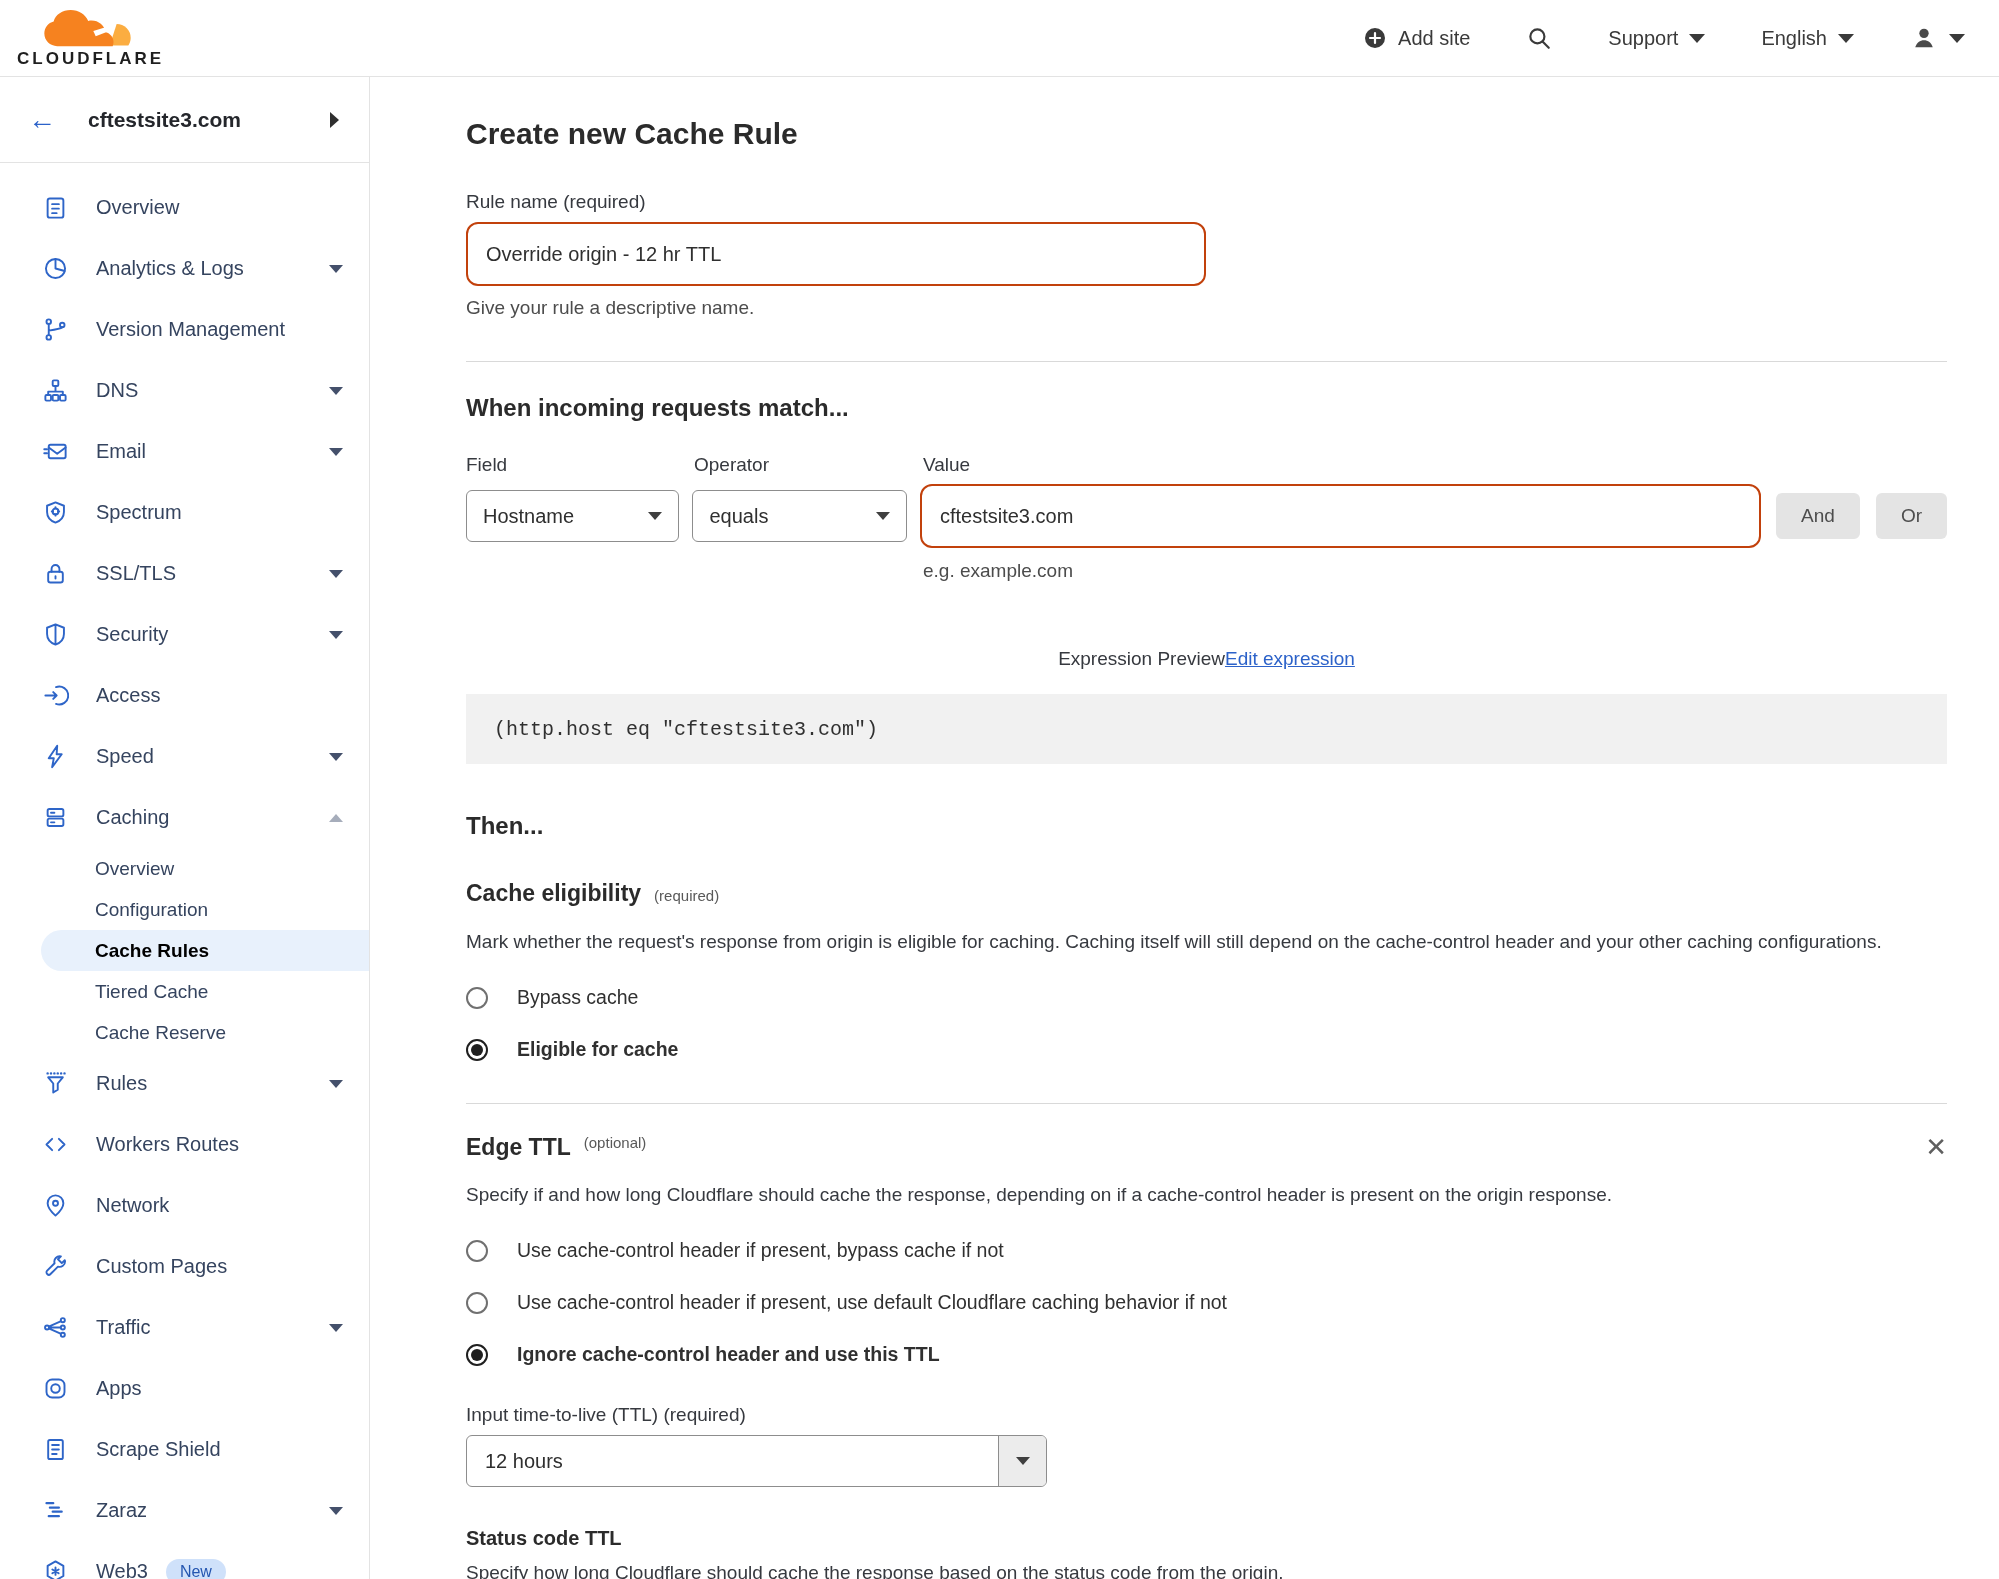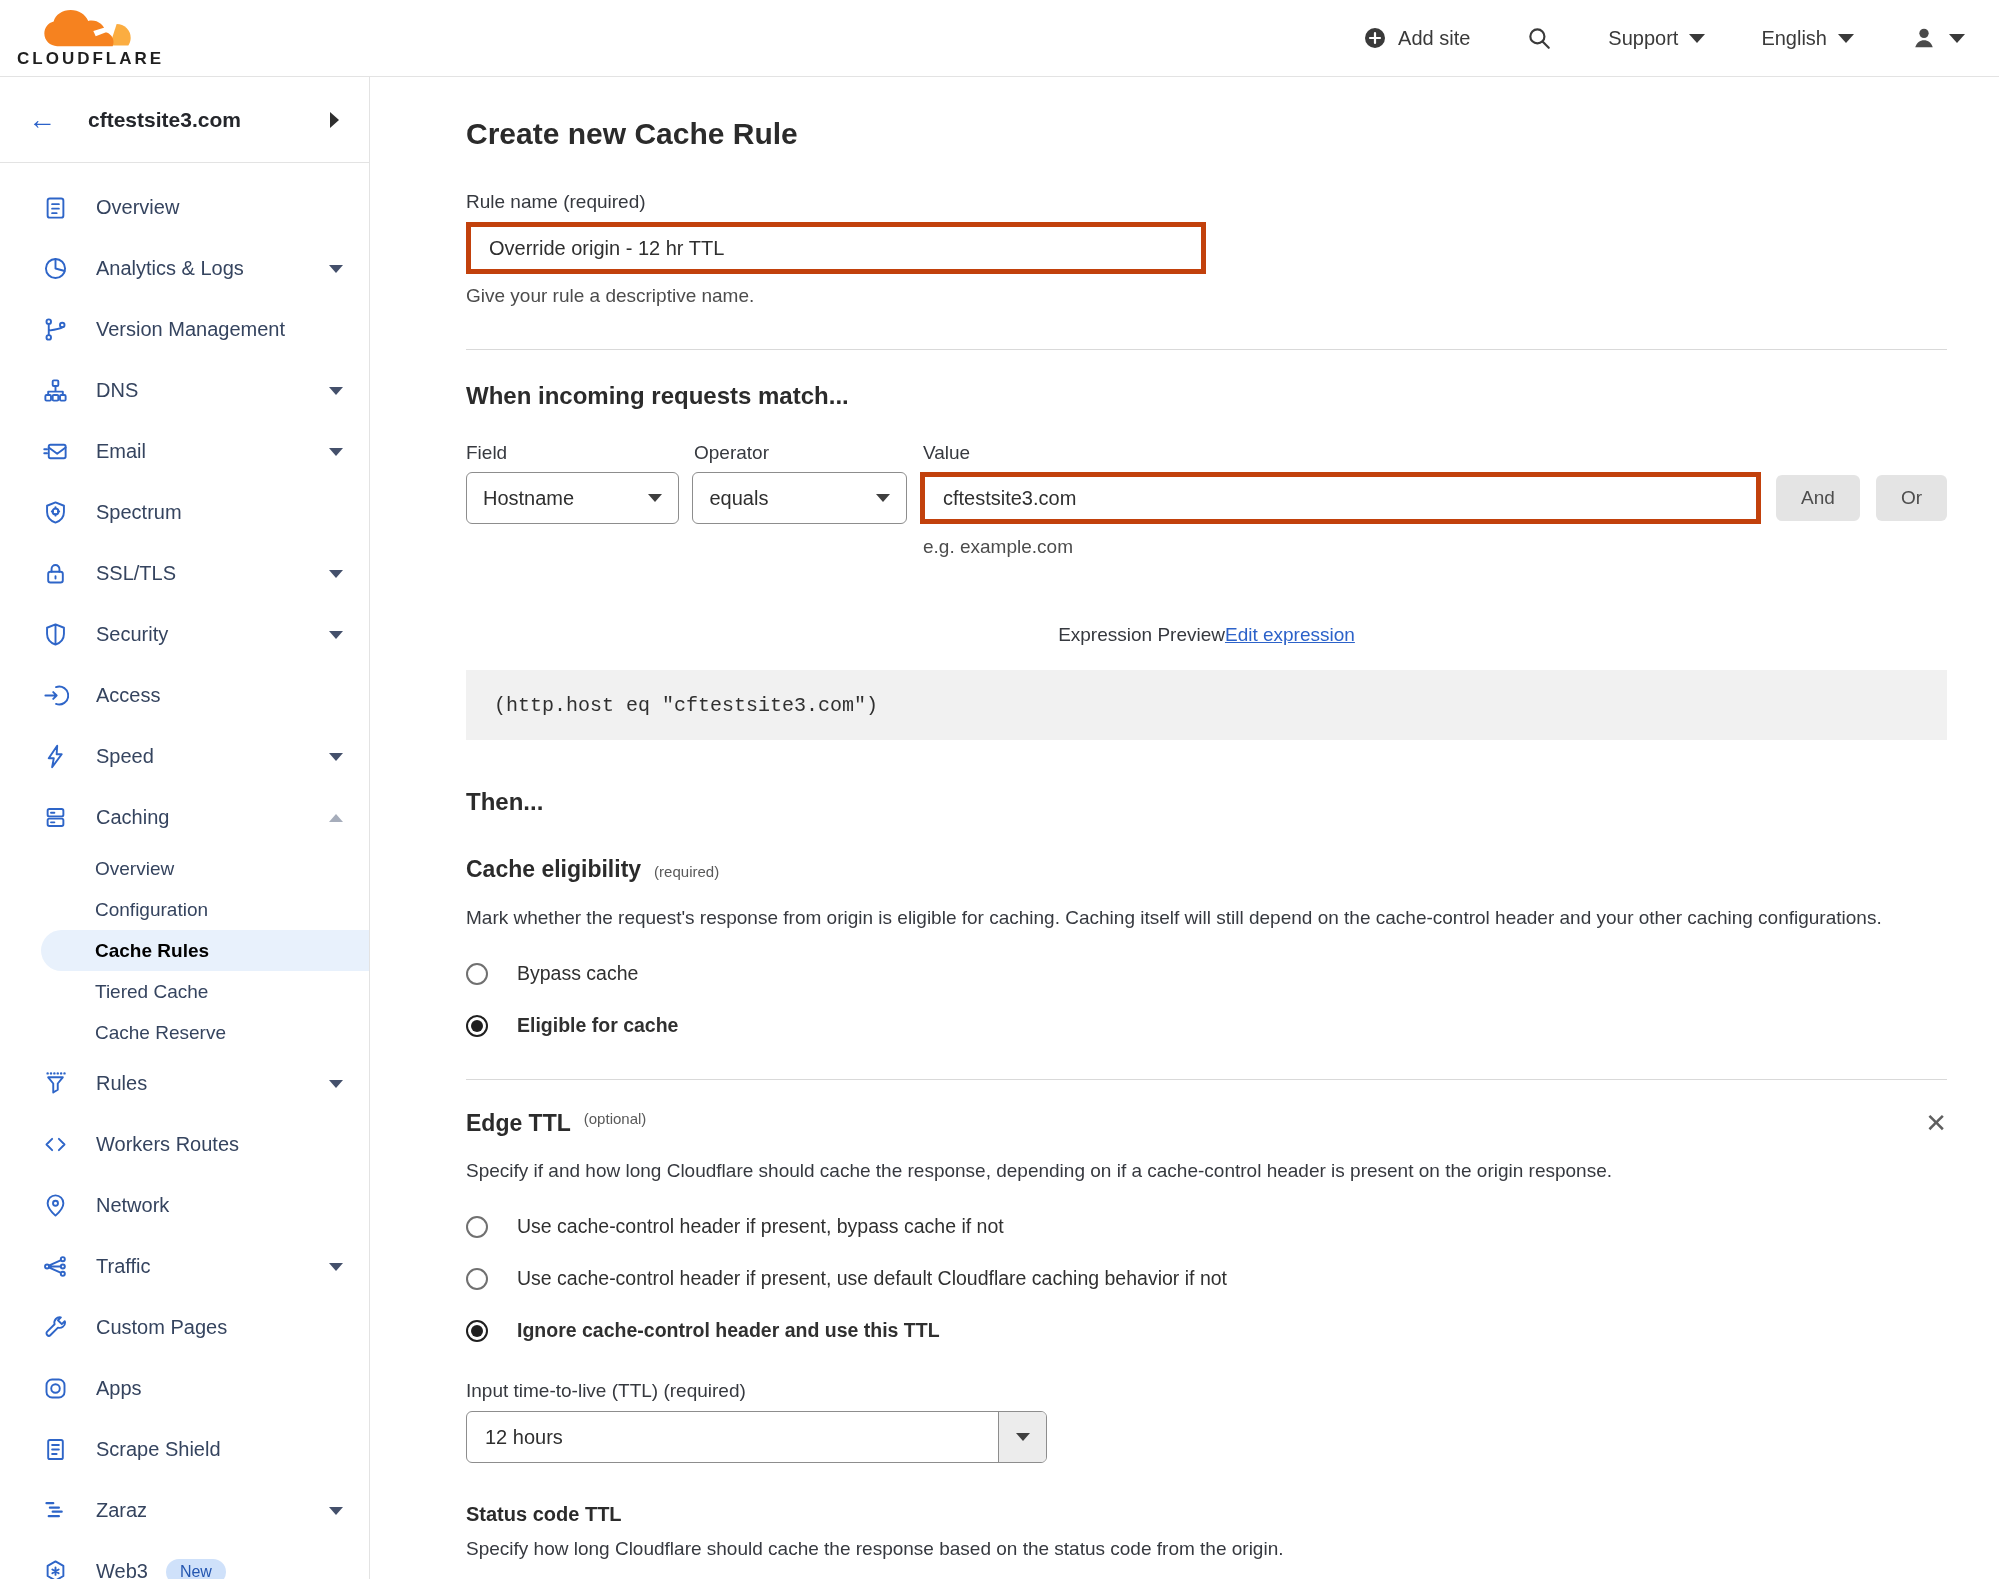--- a/index.html
+++ b/index.html
@@ -30,21 +30,21 @@
   .nav-caret{margin-left:auto;width:0;height:0;border-left:7px solid transparent;border-right:7px solid transparent;border-top:8px solid #44506b;}
   .nav-caret-up{margin-left:auto;width:0;height:0;border-left:7px solid transparent;border-right:7px solid transparent;border-bottom:8px solid #a6adbb;}
   .sub-item{height:41px;display:flex;align-items:center;margin-left:41px;padding-left:54px;
     font-size:19px;color:#35445f;border-radius:22px 0 0 22px;cursor:pointer;}
   .sub-item.selected{background:#e8f1fc;color:#000000;font-weight:bold;}
   .badge{margin-left:18px;background:#cfe1fa;color:#2456b0;font-size:16px;padding:4px 14px;border-radius:999px;}
   
   .main{flex:1;box-sizing:border-box;padding:40px 52px 0 96px;overflow:hidden;}
   .h1{font-size:30px;font-weight:bold;color:#2b2b2b;margin:0 0 40px 0;}
   .fld-label{font-size:19px;color:#36393f;margin-bottom:9px;}
-  .text-input{width:740px;height:52px;border:5px solid #c2410c;border-radius:0;font-size:20px;
+  .text-input{width:740px;height:64px;border:2px solid #c2410c;border-radius:12px;font-size:20px;
     padding:0 18px;box-sizing:border-box;color:#2f2f2f;outline:none;font-family:inherit;}
   .helper{font-size:19px;color:#4c4c4c;margin-top:11px;}
   .divider{border-top:1px solid #d9d9d9;margin-top:42px;}
   .h2{font-size:24px;font-weight:bold;color:#2b2b2b;margin-top:32px;}
   .match-labels{display:flex;margin-top:32px;font-size:19px;color:#36393f;}
   .ml-field{width:228px;}.ml-op{width:229px;}
   .match-row{display:flex;align-items:center;margin-top:8px;}
   .select{height:52px;border:1px solid #8d8d8d;border-radius:6px;display:flex;align-items:center;
     padding:0 16px;font-size:20px;color:#2f2f2f;box-sizing:border-box;background:#fff;cursor:pointer;}
   .sel-caret{margin-left:auto;width:0;height:0;border-left:7px solid transparent;border-right:7px solid transparent;border-top:8px solid #3f3f3f;}
@@ -288,37 +288,37 @@
             <svg class="icn" width="27" height="27" viewBox="0 0 24 24">
               <path d="M12 21c-4.5-4-7-7.5-7-11a7 7 0 0 1 14 0c0 3.5-2.5 7-7 11z"></path>
               <circle cx="12" cy="10" r="2.2"></circle>
             </svg>
           </span>
         <span class="nav-lbl">Network</span>
       </div>
       <div class="nav-item">
         <span class="nav-icn">
             <svg class="icn" width="27" height="27" viewBox="0 0 24 24">
+              <path d="M20.5 7.5a4.8 4.8 0 0 1-6.3 4.6L7.6 18.7a2.1 2.1 0 1 1-3-3l6.6-6.6A4.8 4.8 0 0 1 16.8 3l-2.6 2.6 3.4 3.4 2.6-2.6c.2.3.3.7.3 1.1z"></path>
+            </svg>
+          </span>
+        <span class="nav-lbl">Custom Pages</span>
+      </div>
+      <div class="nav-item">
+        <span class="nav-icn">
+            <svg class="icn" width="27" height="27" viewBox="0 0 24 24">
               <circle cx="4.5" cy="12" r="1.8"></circle>
               <circle cx="18.5" cy="5.5" r="1.8"></circle>
               <circle cx="18.5" cy="12" r="1.8"></circle>
               <circle cx="18.5" cy="18.5" r="1.8"></circle>
               <path d="M6.5 12h10M6.5 11l10-4.5M6.5 13l10 4.5"></path>
             </svg>
           </span>
         <span class="nav-lbl">Traffic</span>
         <span class="nav-caret"></span>
-      </div>
-      <div class="nav-item">
-        <span class="nav-icn">
-            <svg class="icn" width="27" height="27" viewBox="0 0 24 24">
-              <path d="M20.5 7.5a4.8 4.8 0 0 1-6.3 4.6L7.6 18.7a2.1 2.1 0 1 1-3-3l6.6-6.6A4.8 4.8 0 0 1 16.8 3l-2.6 2.6 3.4 3.4 2.6-2.6c.2.3.3.7.3 1.1z"></path>
-            </svg>
-          </span>
-        <span class="nav-lbl">Custom Pages</span>
       </div>
       <div class="nav-item">
         <span class="nav-icn">
             <svg class="icn" width="27" height="27" viewBox="0 0 24 24">
               <rect x="4" y="4" width="16" height="16" rx="5"></rect>
               <circle cx="12" cy="12" r="3.8"></circle>
             </svg>
           </span>
         <span class="nav-lbl">Apps</span>
       </div>

